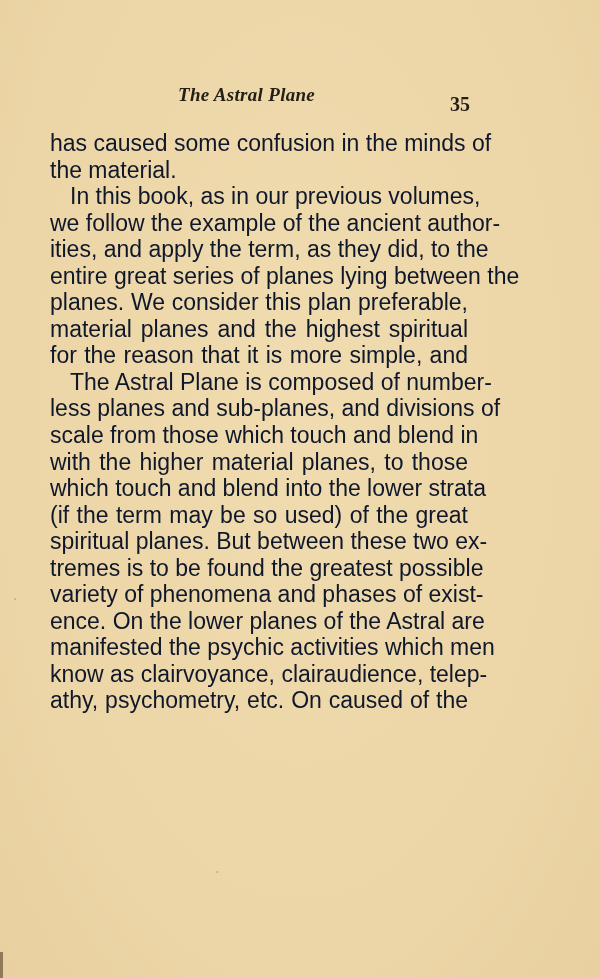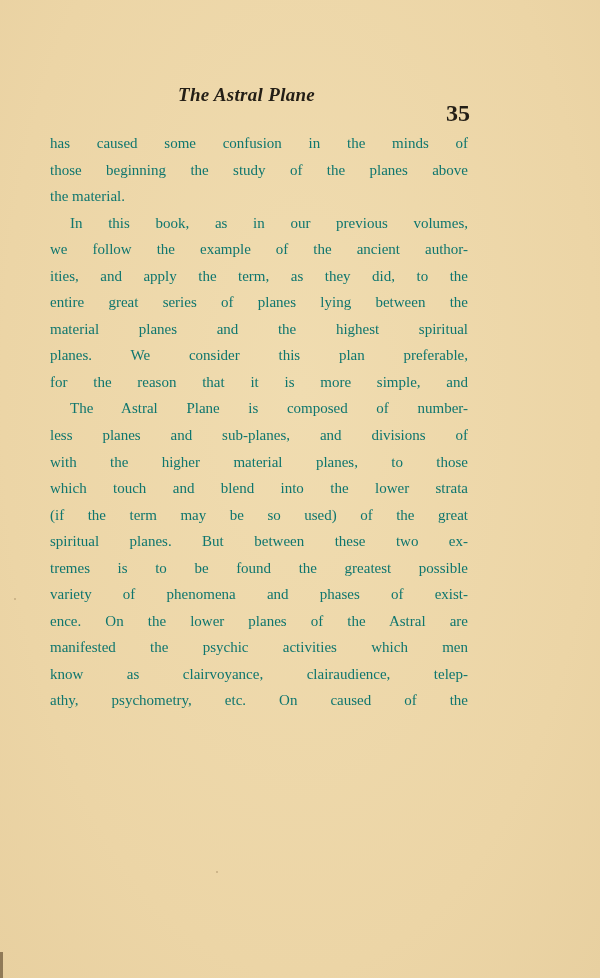--- a/index.html
+++ b/index.html
@@ -37,42 +37,42 @@
       font-family: "Liberation Serif", "DejaVu Serif", serif;
       font-style: italic;
       font-weight: bold;
       font-size: 19px;
       letter-spacing: 0.3px;
       color: #231e16;
     }
     .page-number {
       position: absolute;
       right: 0;
-      top: 16px;
+      top: 9px;
       font-family: "Liberation Serif", "DejaVu Serif", serif;
       font-weight: bold;
-      font-size: 24px;
+      font-size: 20px;
       color: #231e16;
     }
     .body-text {
       position: absolute;
       top: 130px;
       left: 50px;
       width: 418px;
     }
     .line {
       display: block;
       height: 26.55px;
       line-height: 26.55px;
-      font-family: Liberation Serif, serif;
-      font-size: 15px;
+      font-family: Liberation Sans, sans-serif;
+      font-size: 23px;
       white-space: nowrap;
       text-align: justify;
       text-align-last: justify;
-      color: #0f766e;
+      color: #0f172a;
     }
     .line.last {
       text-align-last: left;
     }
     .line.indent {
       padding-left: 20px;
     }
     .edge-mark {
       position: absolute;
       left: 0;
@@ -96,33 +96,33 @@
 
 <div class="page">
   <div class="running-head">
     <span class="running-title">The Astral Plane</span>
     <span class="page-number">35</span>
   </div>
 
   <div class="body-text">
 
     <span class="line">has caused some confusion in the minds of</span>
-    <span class="line">those beginning the study of the planes above</span>
     <span class="line last">the material.</span>
 
     <span class="line indent">In this book, as in our previous volumes,</span>
     <span class="line">we follow the example of the ancient author-</span>
     <span class="line">ities, and apply the term, as they did, to the</span>
     <span class="line">entire great series of planes lying between the</span>
+    <span class="line">planes. We consider this plan preferable,</span>
     <span class="line">material planes and the highest spiritual</span>
-    <span class="line">planes. We consider this plan preferable,</span>
     <span class="line">for the reason that it is more simple, and</span>
 
     <span class="line indent">The Astral Plane is composed of number-</span>
     <span class="line">less planes and sub-planes, and divisions of</span>
+    <span class="line">scale from those which touch and blend in</span>
     <span class="line">with the higher material planes, to those</span>
     <span class="line">which touch and blend into the lower strata</span>
     <span class="line">(if the term may be so used) of the great</span>
     <span class="line">spiritual planes. But between these two ex-</span>
     <span class="line">tremes is to be found the greatest possible</span>
     <span class="line">variety of phenomena and phases of exist-</span>
     <span class="line">ence. On the lower planes of the Astral are</span>
     <span class="line">manifested the psychic activities which men</span>
     <span class="line">know as clairvoyance, clairaudience, telep-</span>
     <span class="line">athy, psychometry, etc. On caused of the</span>

